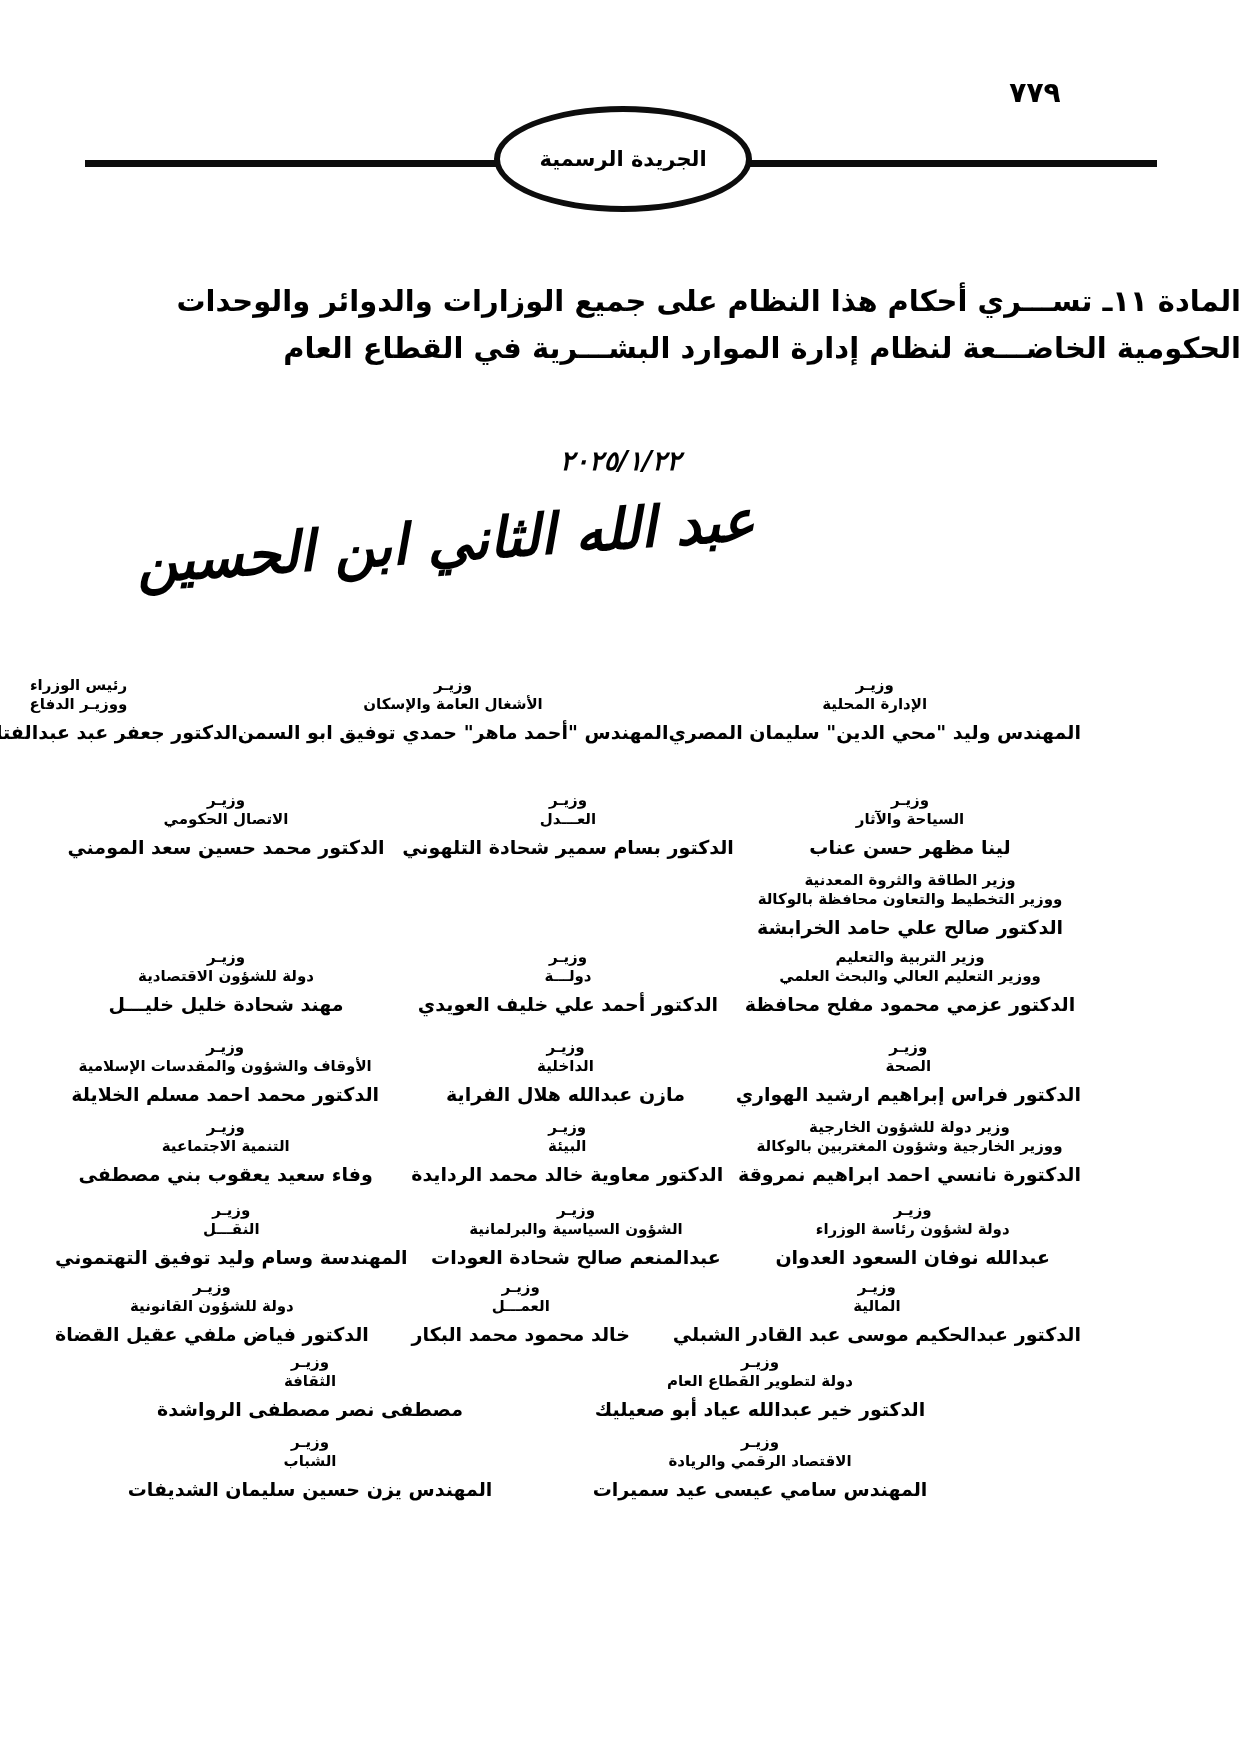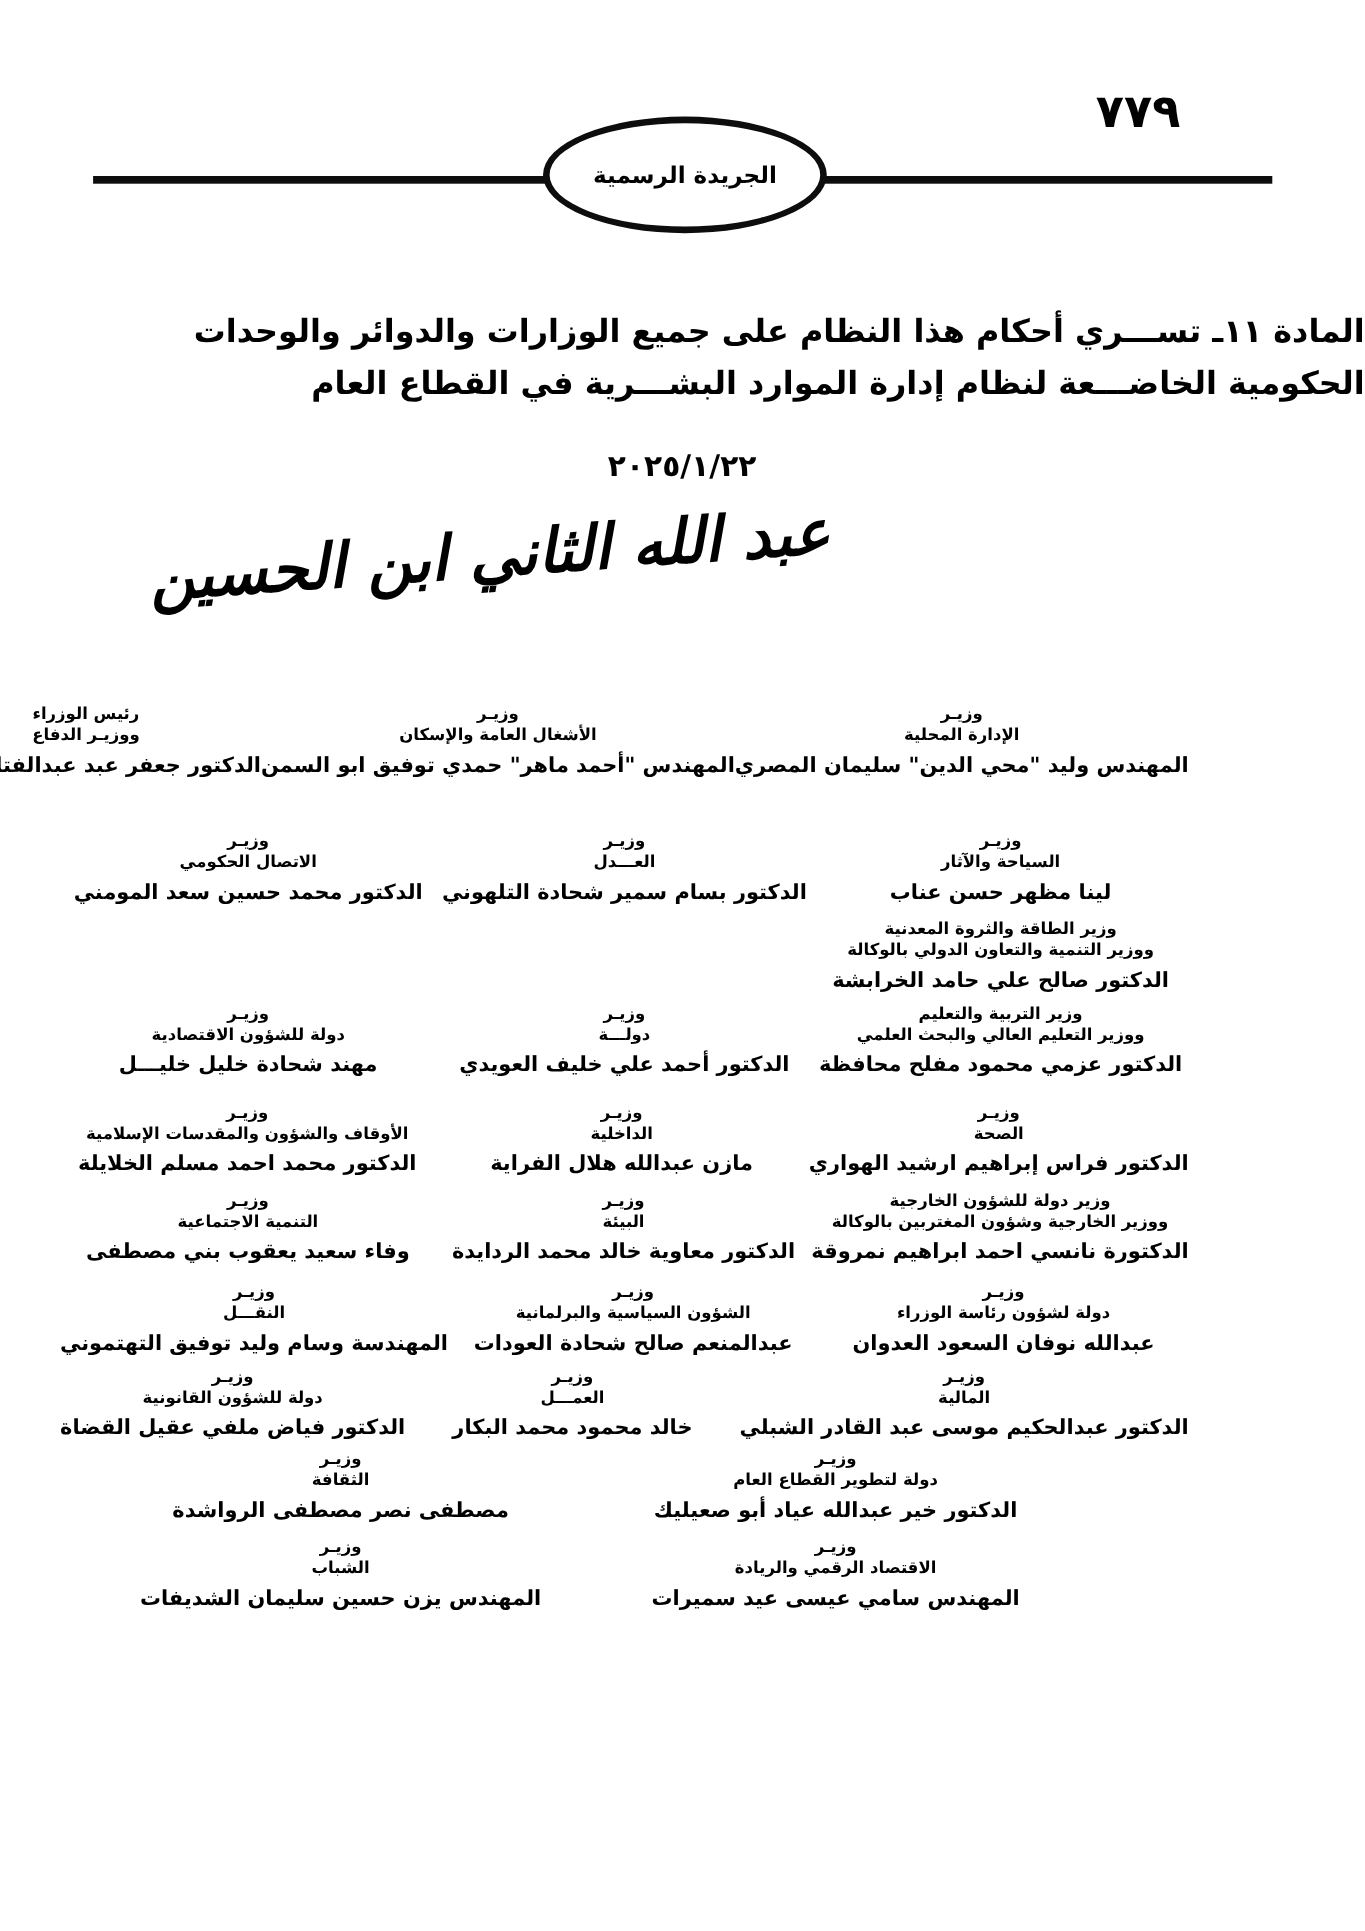--- a/index.html
+++ b/index.html
@@ -8,43 +8,43 @@
     background: #ffffff;
     font-family: "DejaVu Sans", sans-serif;
     direction: rtl;
     position: relative;
     overflow: hidden;
     color: #000;
   }
   
   .page-number {
     position: absolute; top: 76px; left: 985px; width: 100px;
-    font-size: 42px; font-weight: bold; letter-spacing: 7px;
+    font-size: 28px; font-weight: bold; letter-spacing: 7px;
     text-align: center; white-space: nowrap;
   }
   .header-rule {
     position: absolute; top: 160px; left: 85px; width: 1072px; height: 7px;
     background: #0d0d0d;
   }
   .gazette-oval {
     position: absolute; top: 106px; left: 494px; width: 246px; height: 94px;
     border: 6px solid #0d0d0d; border-radius: 50%;
     background: #ffffff; z-index: 2;
     display: flex; align-items: center; justify-content: center;
   }
   .gazette-oval span { font-size: 21px; font-weight: bold; }
   
   .content { padding-top: 278px; }
   .article { text-align: right; }
   .a-line {
     font-size: 29px; font-weight: bold; line-height: 47px; white-space: nowrap;
   }
   .decree-date {
-    margin-top: 36px; text-align: center;
-    font-size: 27px; font-weight: bold; line-height: 34px;
+    margin-top: 72px; text-align: center;
+    font-size: 27px; font-weight: bold; line-height: 34px; font-style: italic;
   }
   .signature {
     margin-top: 16px; text-align: center;
     font-size: 56px; font-weight: bold; font-style: italic;
     line-height: 96px; white-space: nowrap;
     transform: translateX(-175px) rotate(-4deg);
   }
   
   .ministers { margin-top: 86px; }
   .m-row { display: grid; }
@@ -124,21 +124,21 @@
         <div class="mb">
           <div class="mt">وزيـر</div>
           <div class="mt">الاتصال الحكومي</div>
           <div class="mn">الدكتور محمد حسين سعد المومني</div>
         </div>
       </div>
 
       <div class="m-row cols3 r3">
         <div class="mb">
           <div class="mt">وزير الطاقة والثروة المعدنية</div>
-          <div class="mt">ووزير التنمية والتعاون الدولي بالوكالة</div>
+          <div class="mt">ووزير التخطيط والتعاون محافظة بالوكالة</div>
           <div class="mn">الدكتور صالح علي حامد الخرابشة</div>
         </div>
       </div>
 
       <div class="m-row cols3 r4">
         <div class="mb">
           <div class="mt">وزير التربية والتعليم</div>
           <div class="mt">ووزير التعليم العالي والبحث العلمي</div>
           <div class="mn">الدكتور عزمي محمود مفلح محافظة</div>
         </div>

